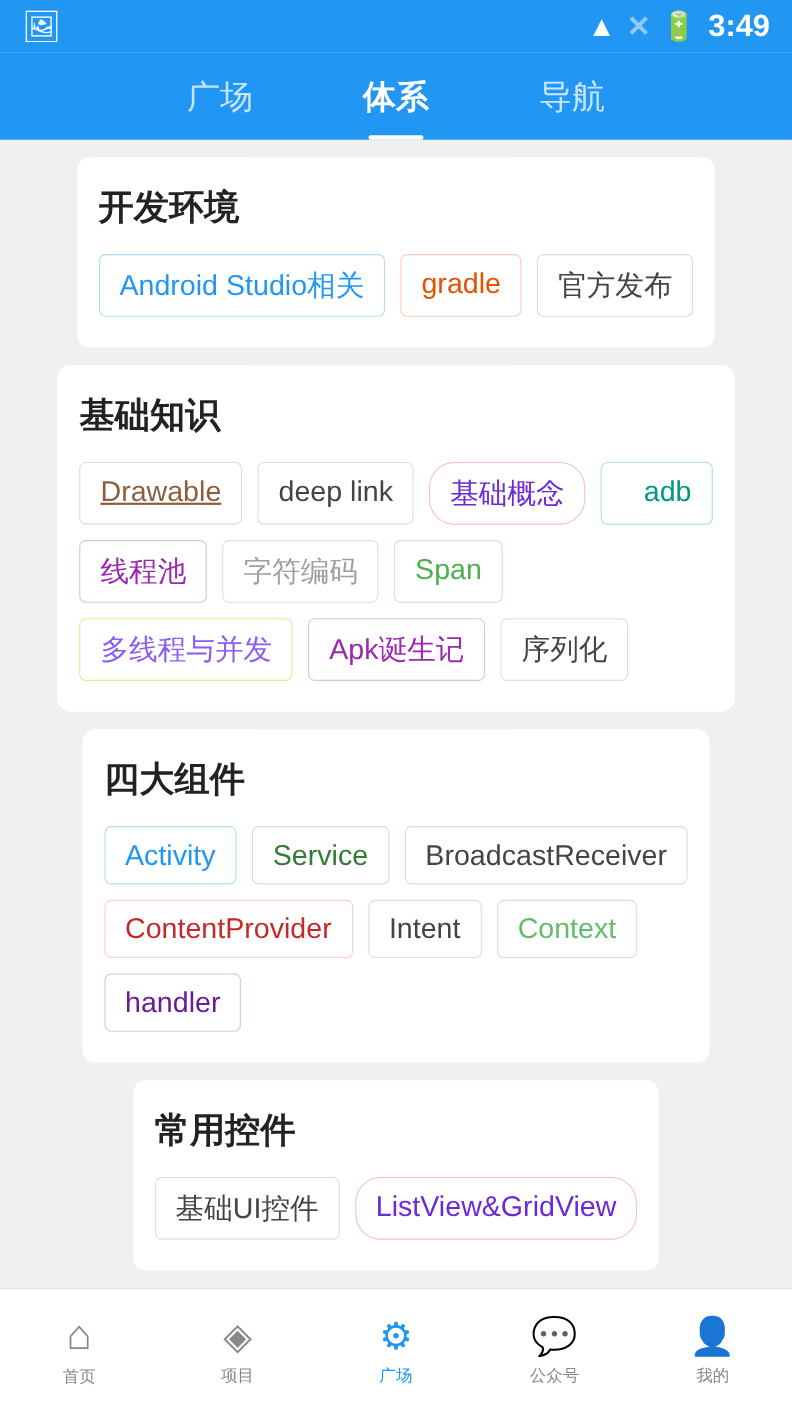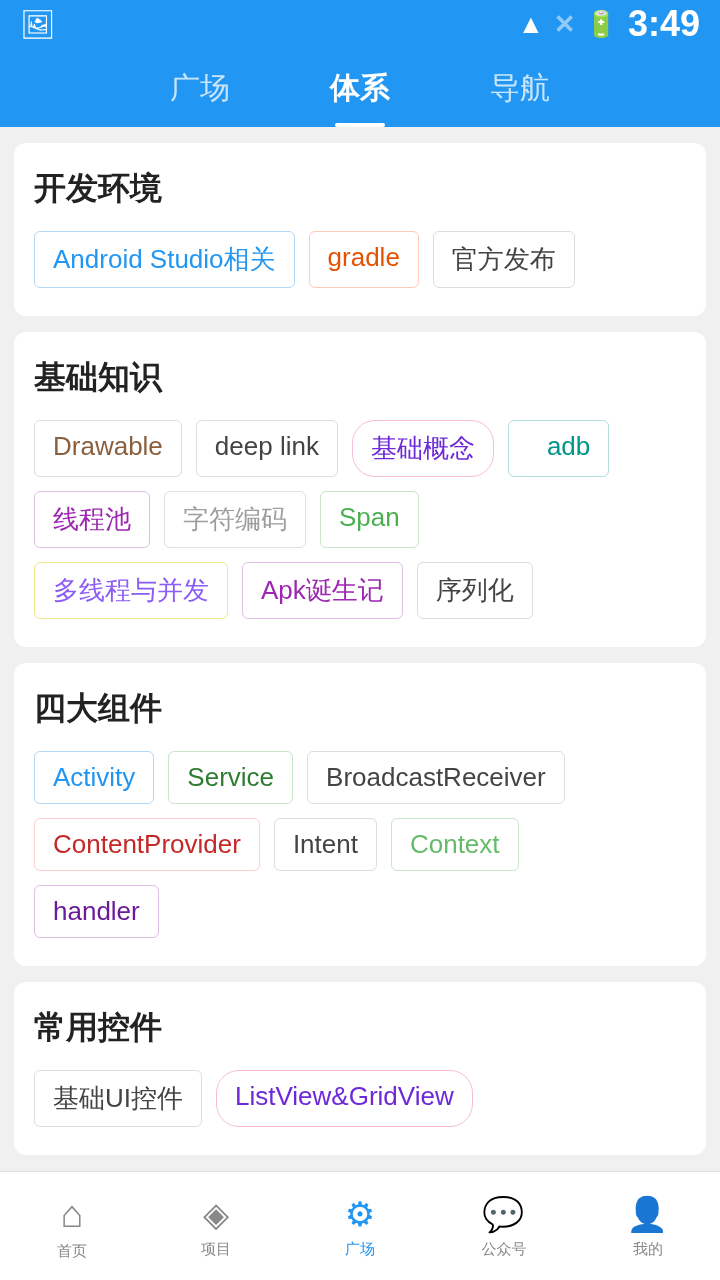--- a/index.html
+++ b/index.html
@@ -19,21 +19,21 @@
       height: 48px;
       display: flex;
       align-items: center;
       justify-content: space-between;
       padding: 0 20px;
       color: white;
       font-size: 28px;
     }
     .status-bar-left { display: flex; align-items: center; gap: 8px; }
     .status-bar-right { display: flex; align-items: center; gap: 10px; font-size: 26px; font-weight: bold; }
-    .status-time { font-size: 36px; font-weight: bold; }
+    .status-time { font-size: 28px; font-weight: bold; }
 
     
     .header {
       background: #2196F3;
       display: flex;
       justify-content: center;
       align-items: center;
       padding: 10px 0 0 0;
       gap: 60px;
     }
@@ -61,20 +61,21 @@
     }
 
     
     .content {
       flex: 1;
       overflow-y: auto;
       padding: 16px 14px;
       display: flex;
       flex-direction: column;
       gap: 16px;
+      align-items: center;
     }
 
     
     .card {
       background: white;
       border-radius: 12px;
       padding: 24px 20px;
     }
     .card-title {
       font-size: 32px;
@@ -96,21 +97,21 @@
       border: 1.5px solid #ddd;
       border-radius: 6px;
       padding: 10px 18px;
       font-size: 26px;
       cursor: pointer;
       white-space: nowrap;
     }
 
     
     .c-blue { color: #2196F3; border-color: #b3d9f8; }
-    .c-brown { color: #8B5E3C; border-color: #ddd; }
+    .c-brown { color: #8B5E3C; border-color: #ddd; text-decoration: underline; }
     .c-green { color: #4CAF50; border-color: #c8e6c9; }
     .c-pink { color: #6d28d9; border-color: #f8bbd9; border-radius: 23px; }
     .c-teal { color: #009688; border-color: #b2dfdb; padding-left: 38px; }
     .c-gray { color: #9E9E9E; border-color: #e0e0e0; }
     .c-purple { color: #9C27B0; border-color: #e1bee7; }
     .c-olive { color: #8b5cf6; border-color: #f0e68c; }
     .c-darkgreen { color: #2E7D32; border-color: #c8e6c9; }
     .c-orange { color: #E65100; border-color: #ffccbc; }
     .c-lightgreen { color: #66BB6A; border-color: #c8e6c9; }
     .c-default { color: #444; border-color: #ddd; }

